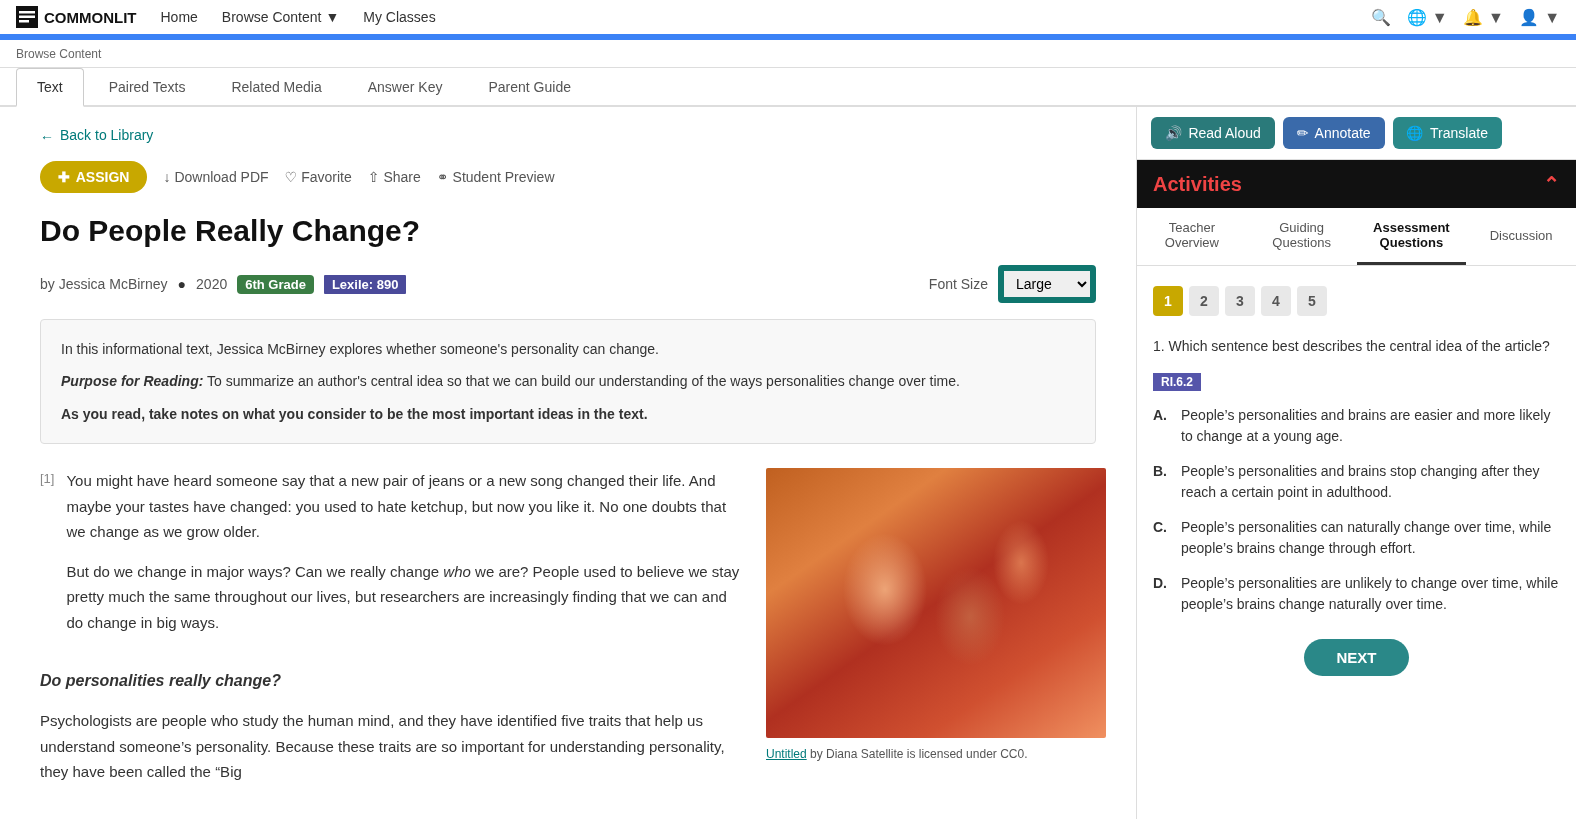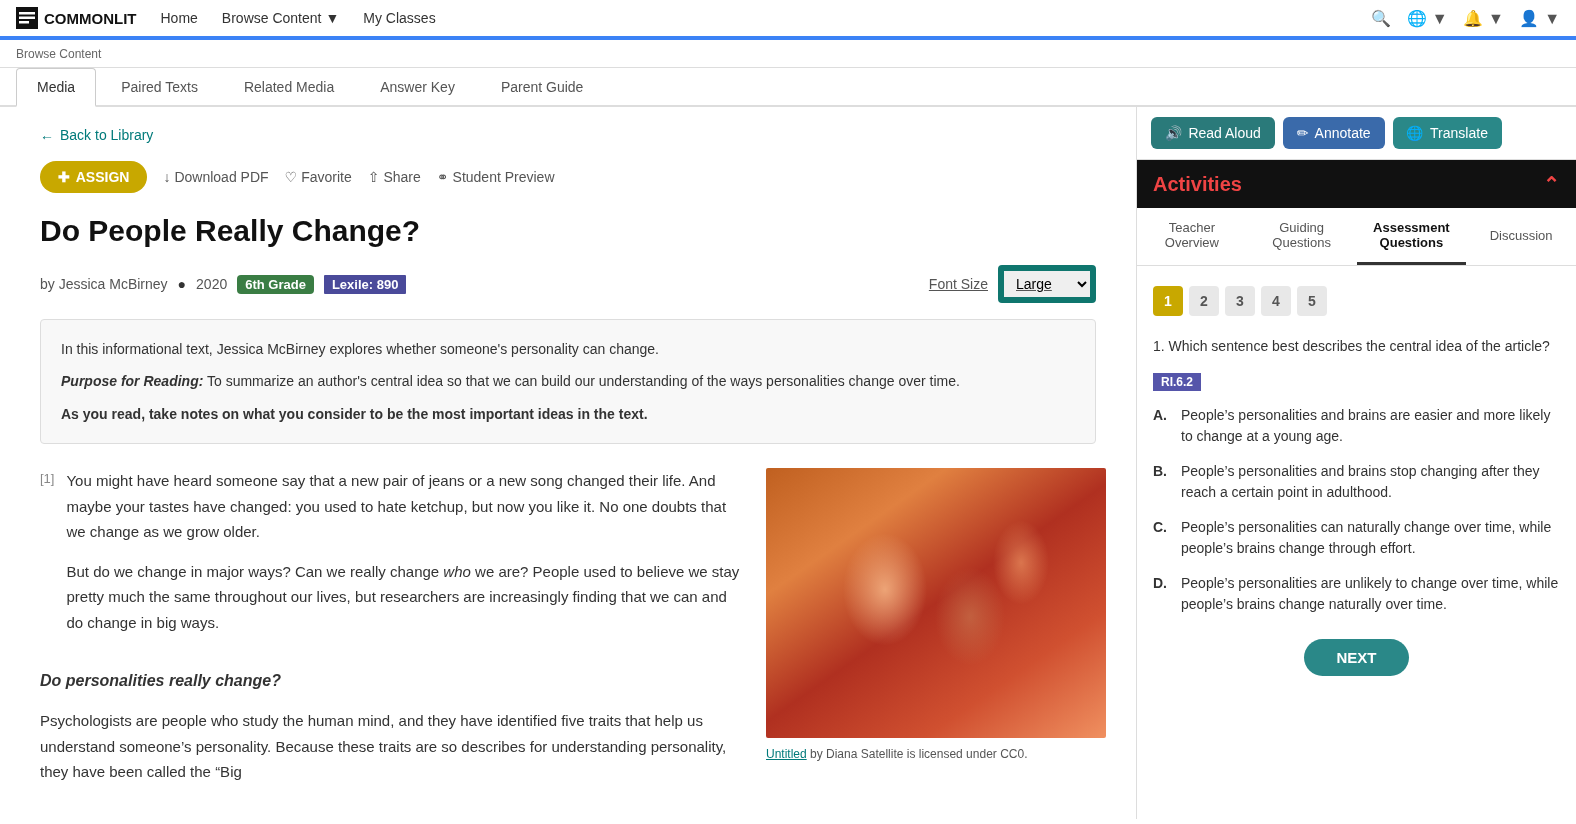--- a/index.html
+++ b/index.html
@@ -1,21 +1,21 @@
 <!DOCTYPE html>
 <html><head>
   <meta charset="utf-8">
   <style>
     * { box-sizing: border-box; margin: 0; padding: 0; }
     body { font-family: -apple-system, BlinkMacSystemFont, 'Segoe UI', Arial, sans-serif; font-size: 14px; color: #333; background: #fff; }
 
     
     .top-nav {
       display: flex; align-items: center; height: 40px;
-      border-bottom: 4px solid #3b82f6; padding: 0 16px; gap: 24px;
+      border-bottom: 6px solid #3b82f6; padding: 0 16px; gap: 24px;
       background: #fff;
     }
     .logo {
       display: flex; align-items: center; gap: 6px; font-weight: 700; font-size: 15px; color: #111;
     }
     .nav-link { font-size: 14px; color: #333; cursor: pointer; text-decoration: none; }
     .nav-dropdown { display: flex; align-items: center; gap: 4px; cursor: pointer; font-size: 14px; color: #333; }
     .nav-right { margin-left: auto; display: flex; align-items: center; gap: 16px; }
     .nav-icon-btn { cursor: pointer; color: #555; font-size: 16px; }
 
@@ -75,21 +75,21 @@
       display: flex; align-items: center; gap: 10px; font-size: 14px; color: #555; margin-bottom: 16px;
     }
     .meta-dot { color: #333; }
     .badge-grade {
       background: #3a7d44; color: #fff; padding: 2px 8px; border-radius: 4px; font-size: 13px; font-weight: 700;
     }
     .badge-lexile {
       background: #4a4a9a; color: #fff; padding: 2px 8px; border-radius: 1px; font-size: 13px; font-weight: 600;
     }
     .font-size-control {
-      display: flex; align-items: center; gap: 10px; margin-left: auto; font-size: 14px; color: #555; text-decoration: underline;
+      display: flex; align-items: center; gap: 10px; margin-left: auto; font-size: 14px; color: #555;
     }
     .font-size-select {
       border: 6px solid #0f766e; border-radius: 4px; padding: 4px 8px; font-size: 14px; cursor: pointer;
     }
 
     .intro-box {
       background: #f8f8f8; border: 1px solid #ddd; border-radius: 4px;
       padding: 18px 20px; margin-bottom: 24px; font-size: 14px; line-height: 1.6;
     }
     .intro-box p { margin-bottom: 10px; }
@@ -219,21 +219,21 @@
     <span class="nav-icon-btn">🔔 ▼</span>
     <span class="nav-icon-btn">👤 ▼</span>
   </div>
 </nav>
 
 <div class="breadcrumb-bar">
   <span class="breadcrumb-item">Browse Content</span>
 </div>
 
 <div class="tabs-bar">
-  <div class="tab active">Media</div>
+  <div class="tab active">Text</div>
   <div class="tab">Paired Texts</div>
   <div class="tab">Related Media</div>
   <div class="tab">Answer Key</div>
   <div class="tab">Parent Guide</div>
 </div>
 
 <div class="main-layout">
 
   <div class="content-area">
 
@@ -299,21 +299,21 @@
           <div class="article-para">
             <span class="paragraph-num">[1]</span>
             <div class="article-para-text">
               <p>You might have heard someone say that a new pair of jeans or a new song changed their life. And maybe your tastes have changed: you used to hate ketchup, but now you like it. No one doubts that we change as we grow older.</p>
               <p>But do we change in major ways? Can we really change <em>who</em> we are? People used to believe we stay pretty much the same throughout our lives, but researchers are increasingly finding that we can and do change in big ways.</p>
             </div>
           </div>
           <div>
             <p class="section-heading">Do personalities really change?</p>
           </div>
-          <p>Psychologists are people who study the human mind, and they have identified five traits that help us understand someone’s personality. Because these traits are so describes for understanding personality, they have been called the “Big</p>
+          <p>Psychologists are people who study the human mind, and they have identified five traits that help us understand someone’s personality. Because these traits are so important for understanding personality, they have been called the “Big</p>
         </div>
         <div class="article-image-col">
           <div class="article-image-placeholder">
             <div class="face-overlay"></div>
           </div>
           <div class="image-caption">
             <a>Untitled</a>
             <span> by Diana Satellite is licensed under CC0.</span>
           </div>
         </div>

